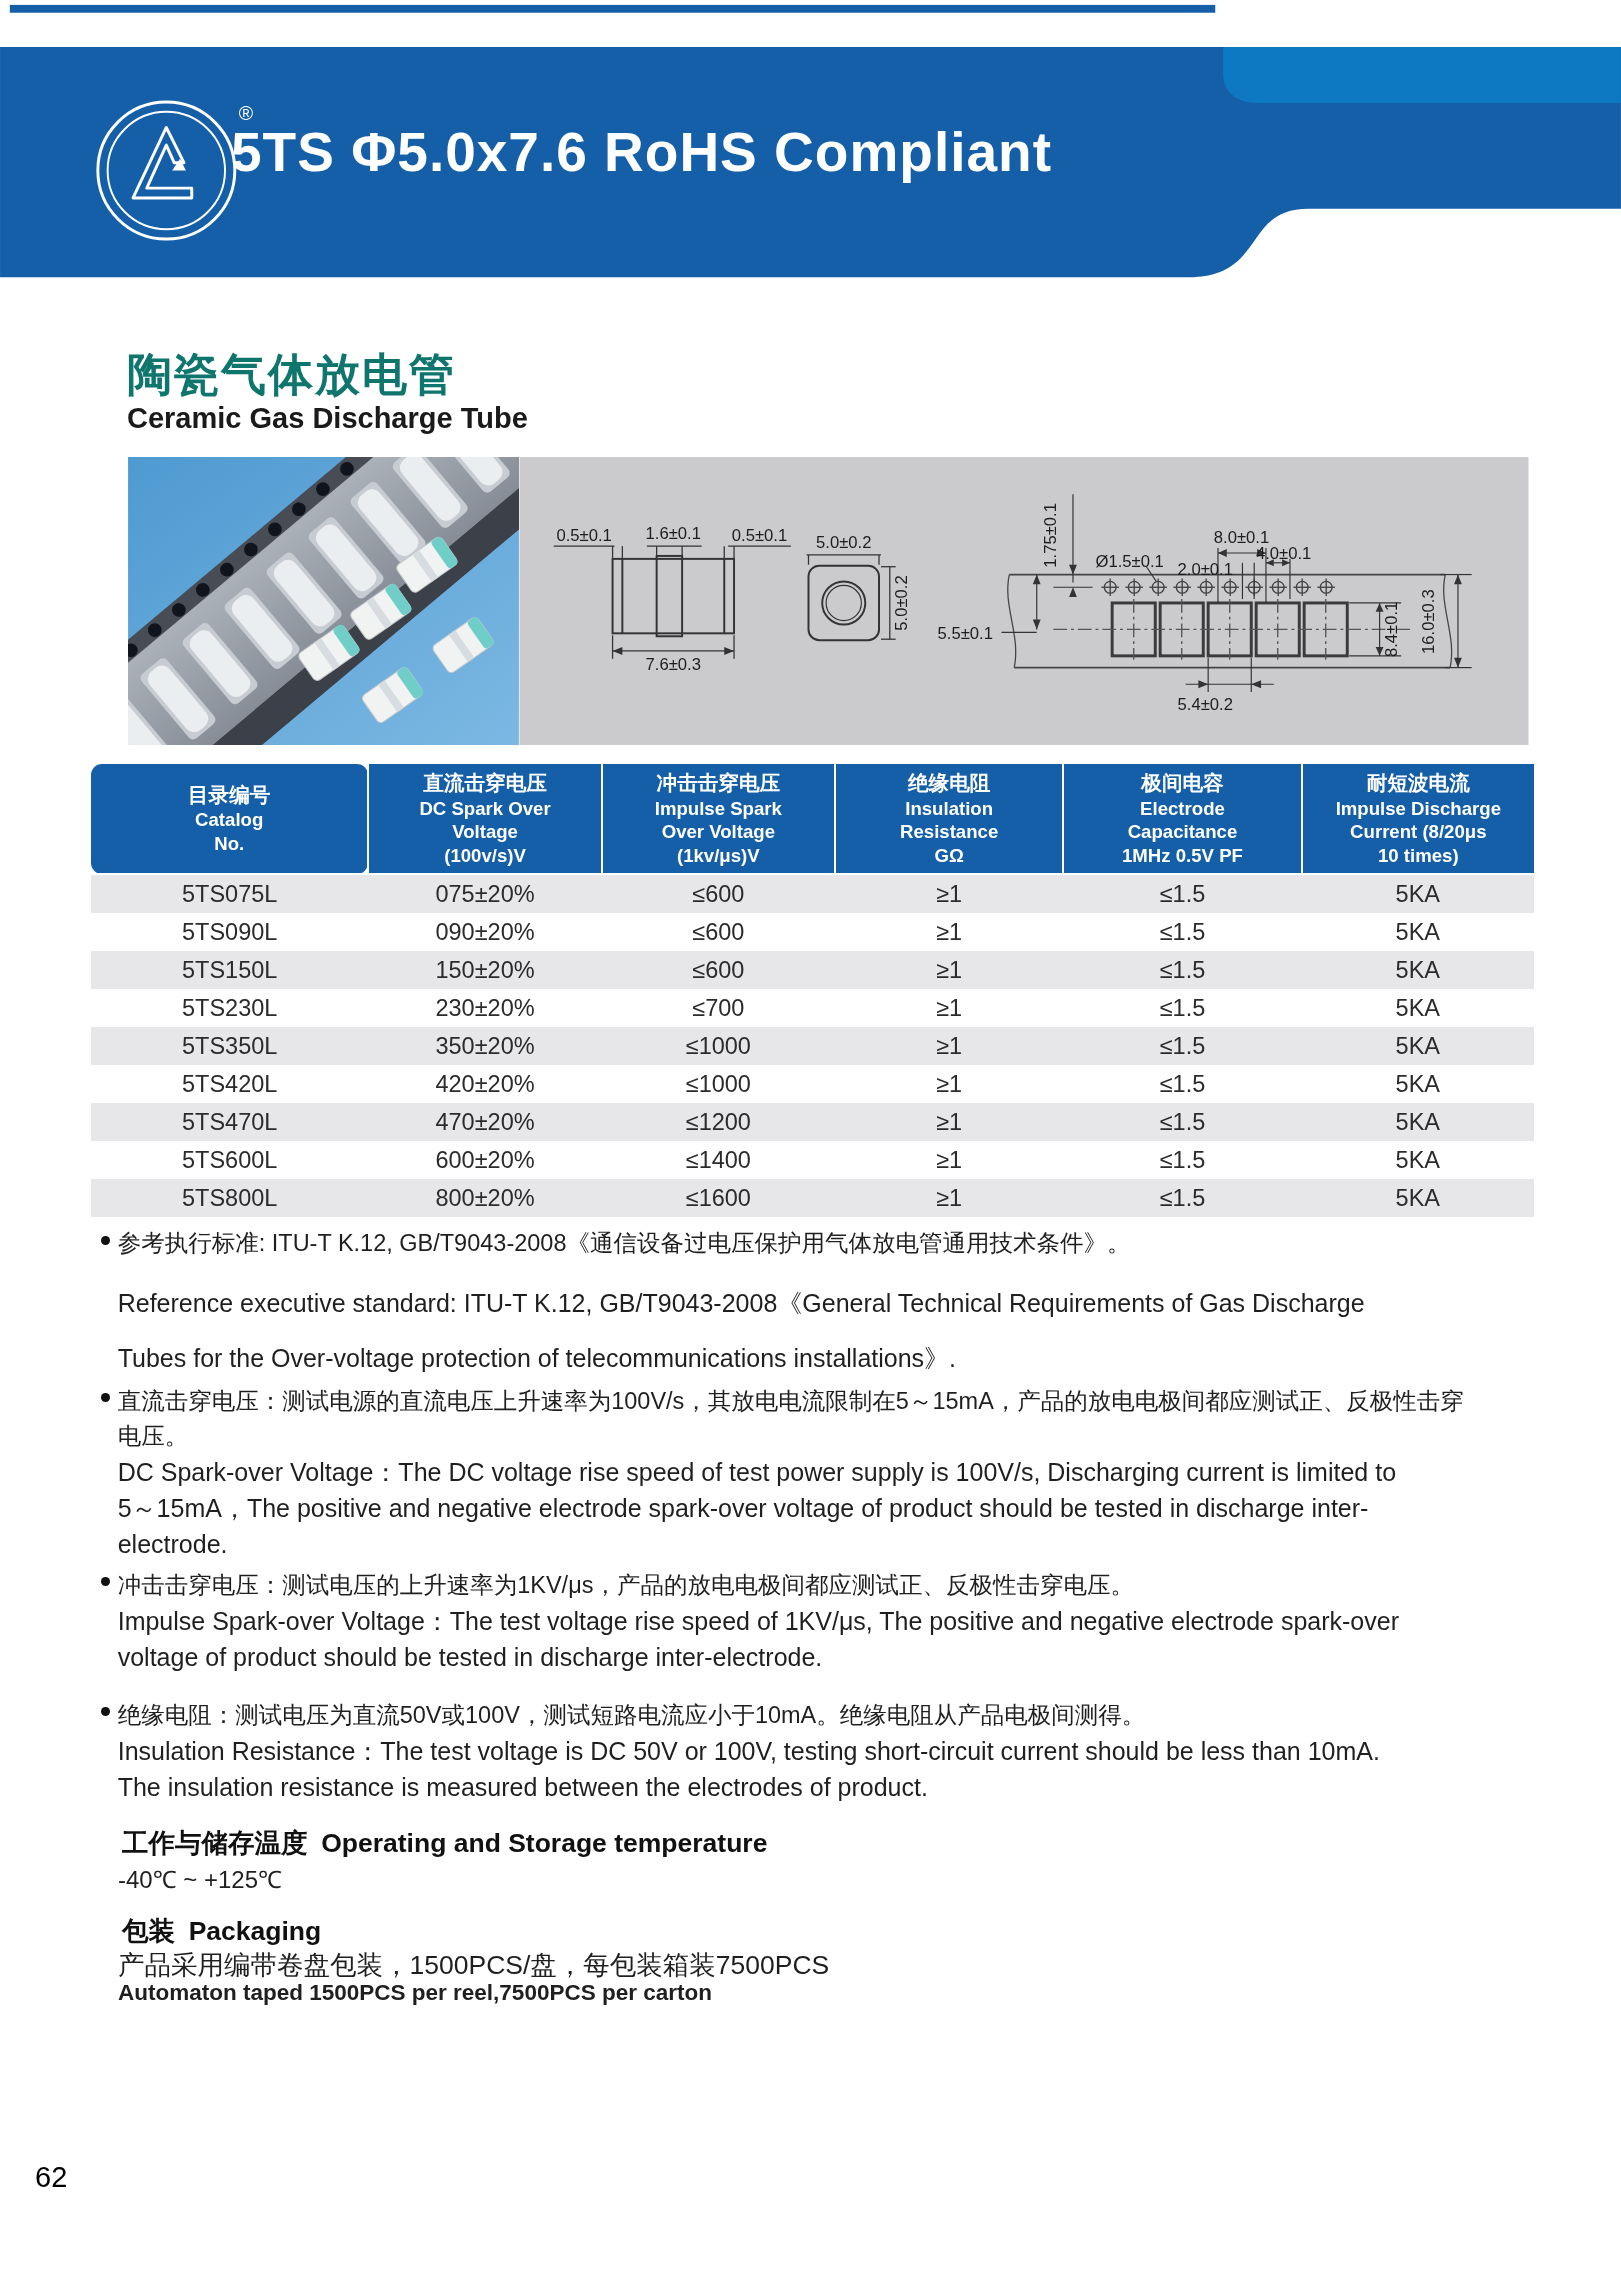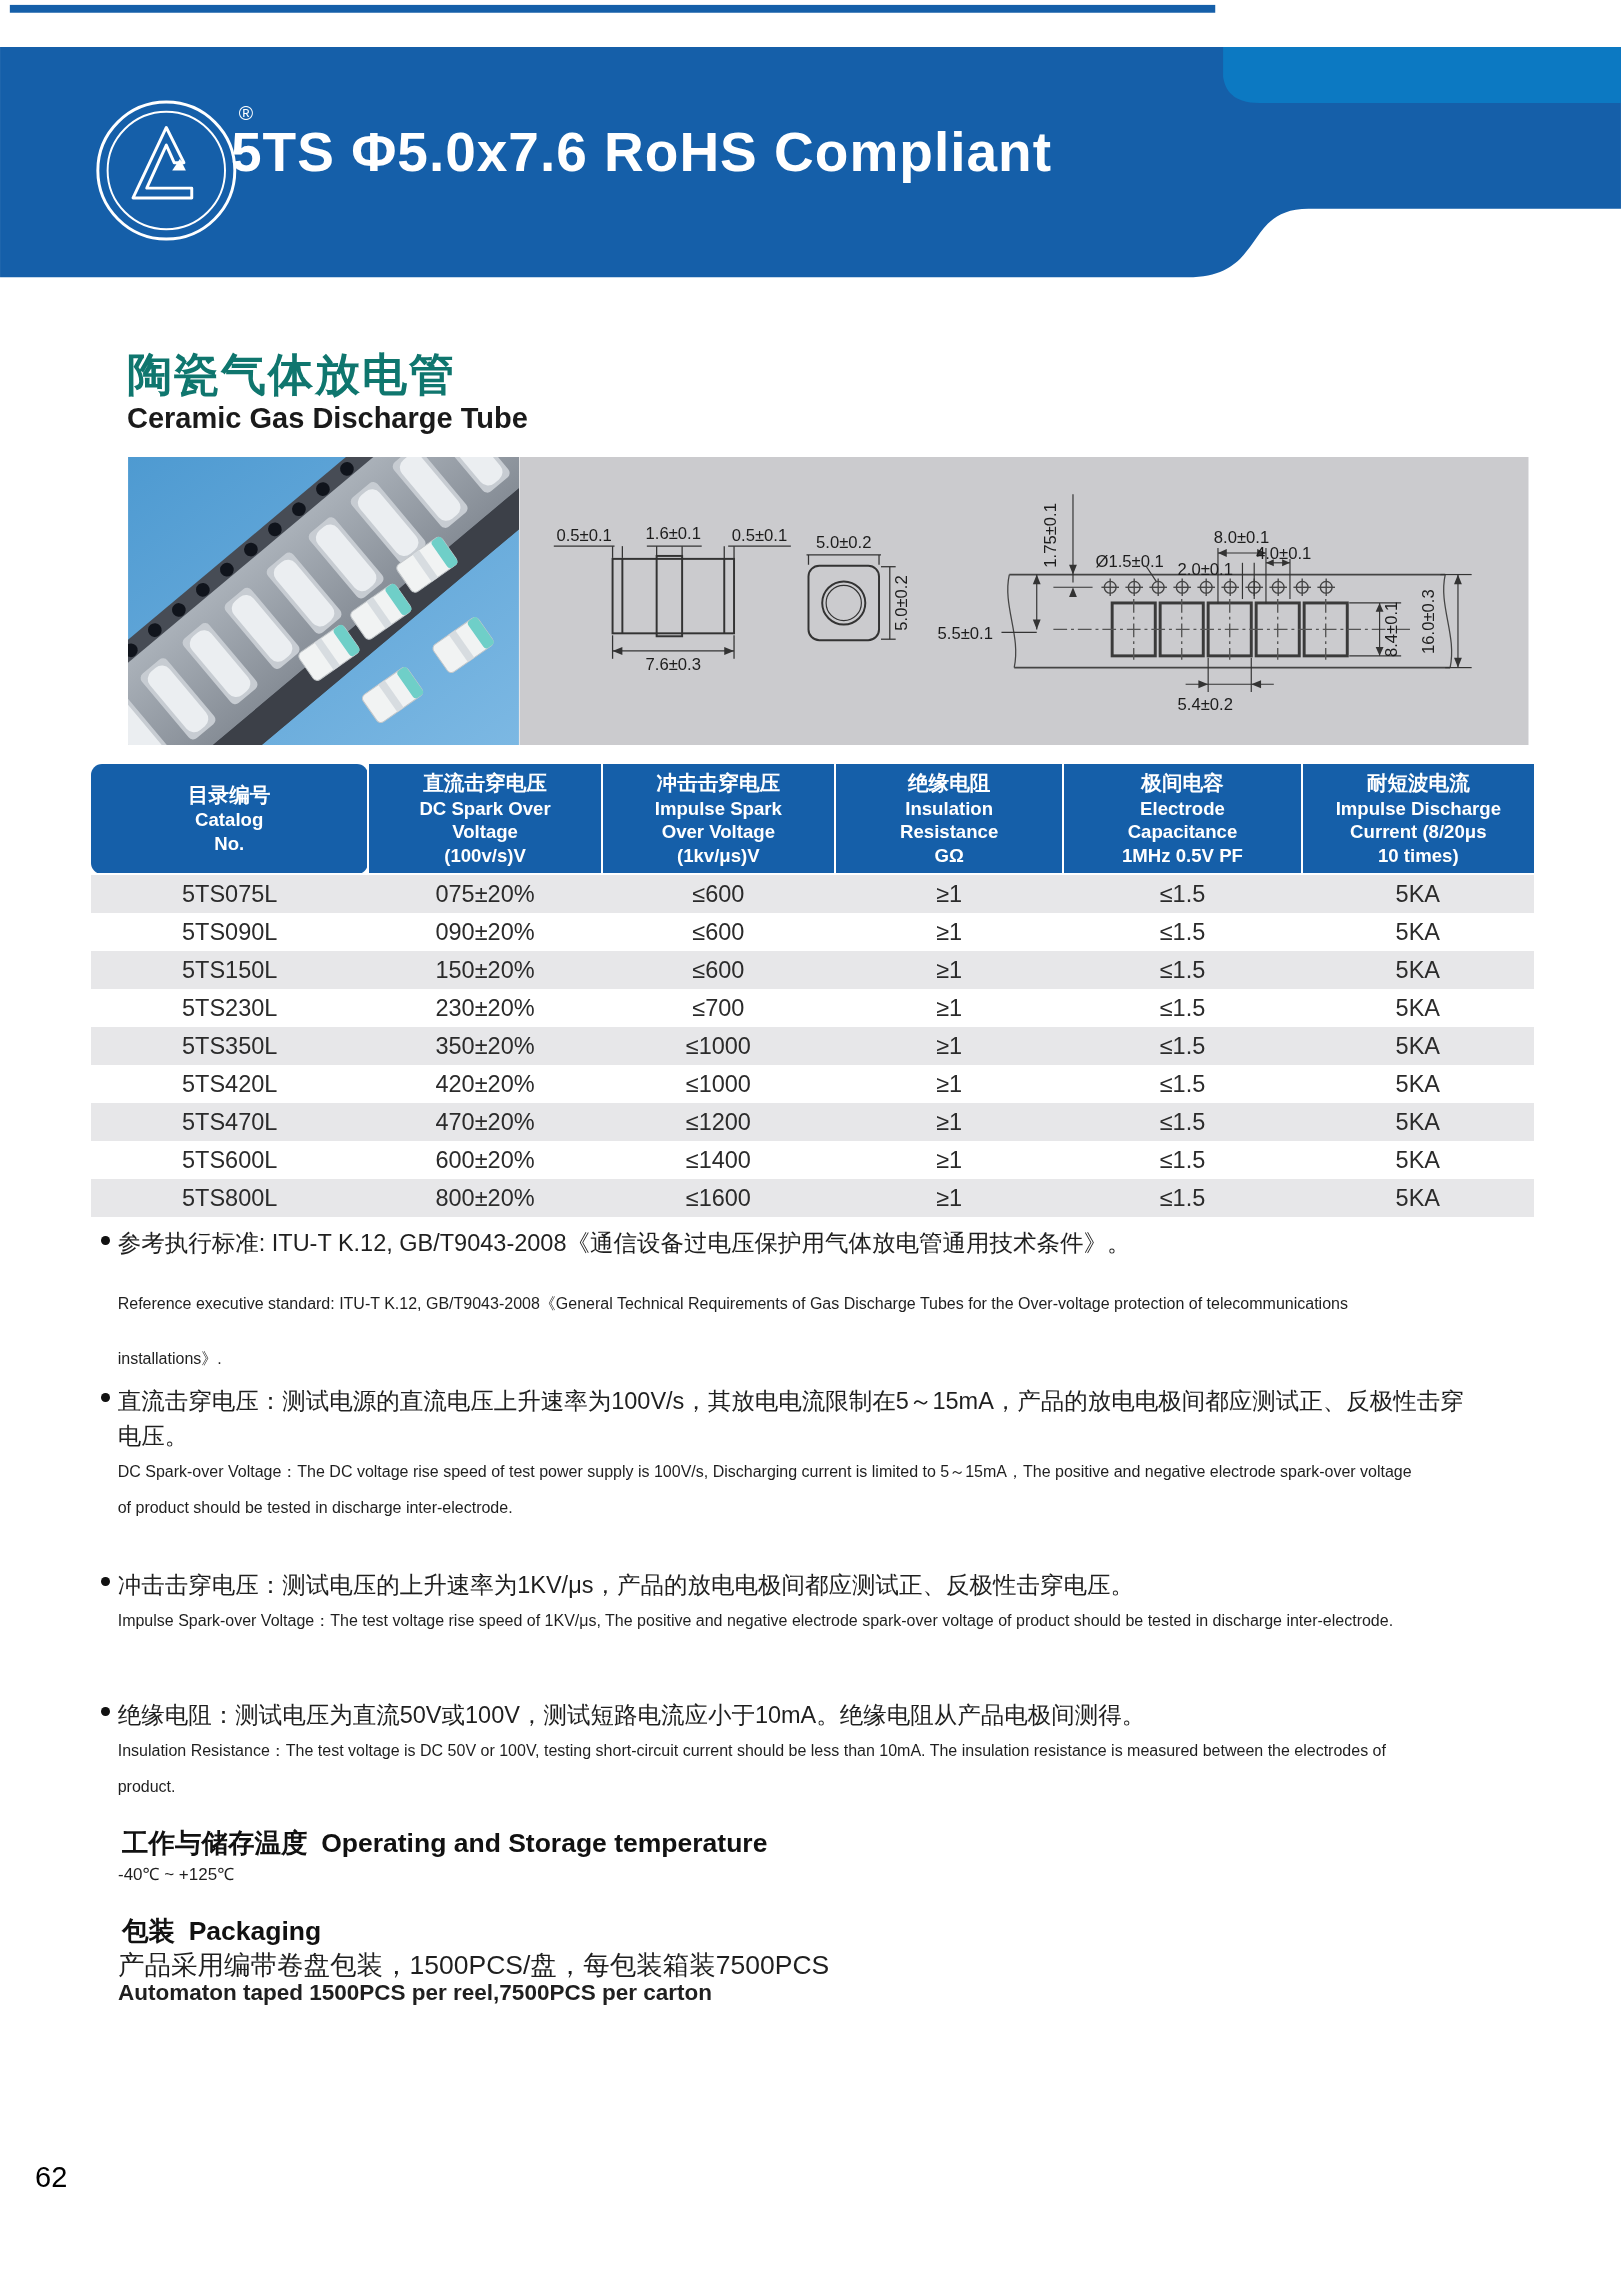--- a/index.html
+++ b/index.html
@@ -23,26 +23,26 @@
   table.spec td{height:38px;text-align:center;font-size:23.5px;color:#2b2b2b;padding:0;
                 font-stretch:condensed;}
   table.spec tbody tr:nth-child(odd) td{background:#e7e7e9;}
   table.spec tbody tr:nth-child(even) td{background:#ffffff;}
   table.spec tbody tr:first-child td{border-top:2px solid #fff;}
   
   .note{position:absolute;left:101px;width:1384px;color:#1f1f1f;}
   .note .dot{position:absolute;left:0;top:8.8px;width:8.8px;height:8.8px;border-radius:50%;background:#111;}
   .note .txt{padding-left:16.7px;}
   .nzh{font-size:23.5px;line-height:35px;}
-  .nen{font-size:16px;line-height:36px;width:1294px;}
+  .nen{font-size:25px;line-height:36px;width:1294px;}
   .n1 .nzh{line-height:33px;}
   .n1 .nen{margin-top:15.7px;line-height:55px;width:1313px;}
   .sec-h{position:absolute;left:122px;font-weight:bold;color:#111;font-size:26.5px;}
   .sec-h .en{margin-left:13.7px;}
-  .sec-v{position:absolute;left:118px;font-size:17px;color:#1f1f1f;}
+  .sec-v{position:absolute;left:118px;font-size:24px;color:#1f1f1f;}
   .pack-zh{position:absolute;left:118px;font-size:26.5px;color:#1f1f1f;}
   .pack-en{position:absolute;left:118px;font-size:22.5px;font-weight:bold;color:#1f1f1f;}
   .pagenum{position:absolute;left:35px;top:2161px;font-size:29px;color:#000000;}
   svg text{font-family:"Liberation Sans",sans-serif;}
   .dim{font-size:17px;fill:#1d1d1d;}
 </style>
 </head>
 <body>
 
 <div class="page">

